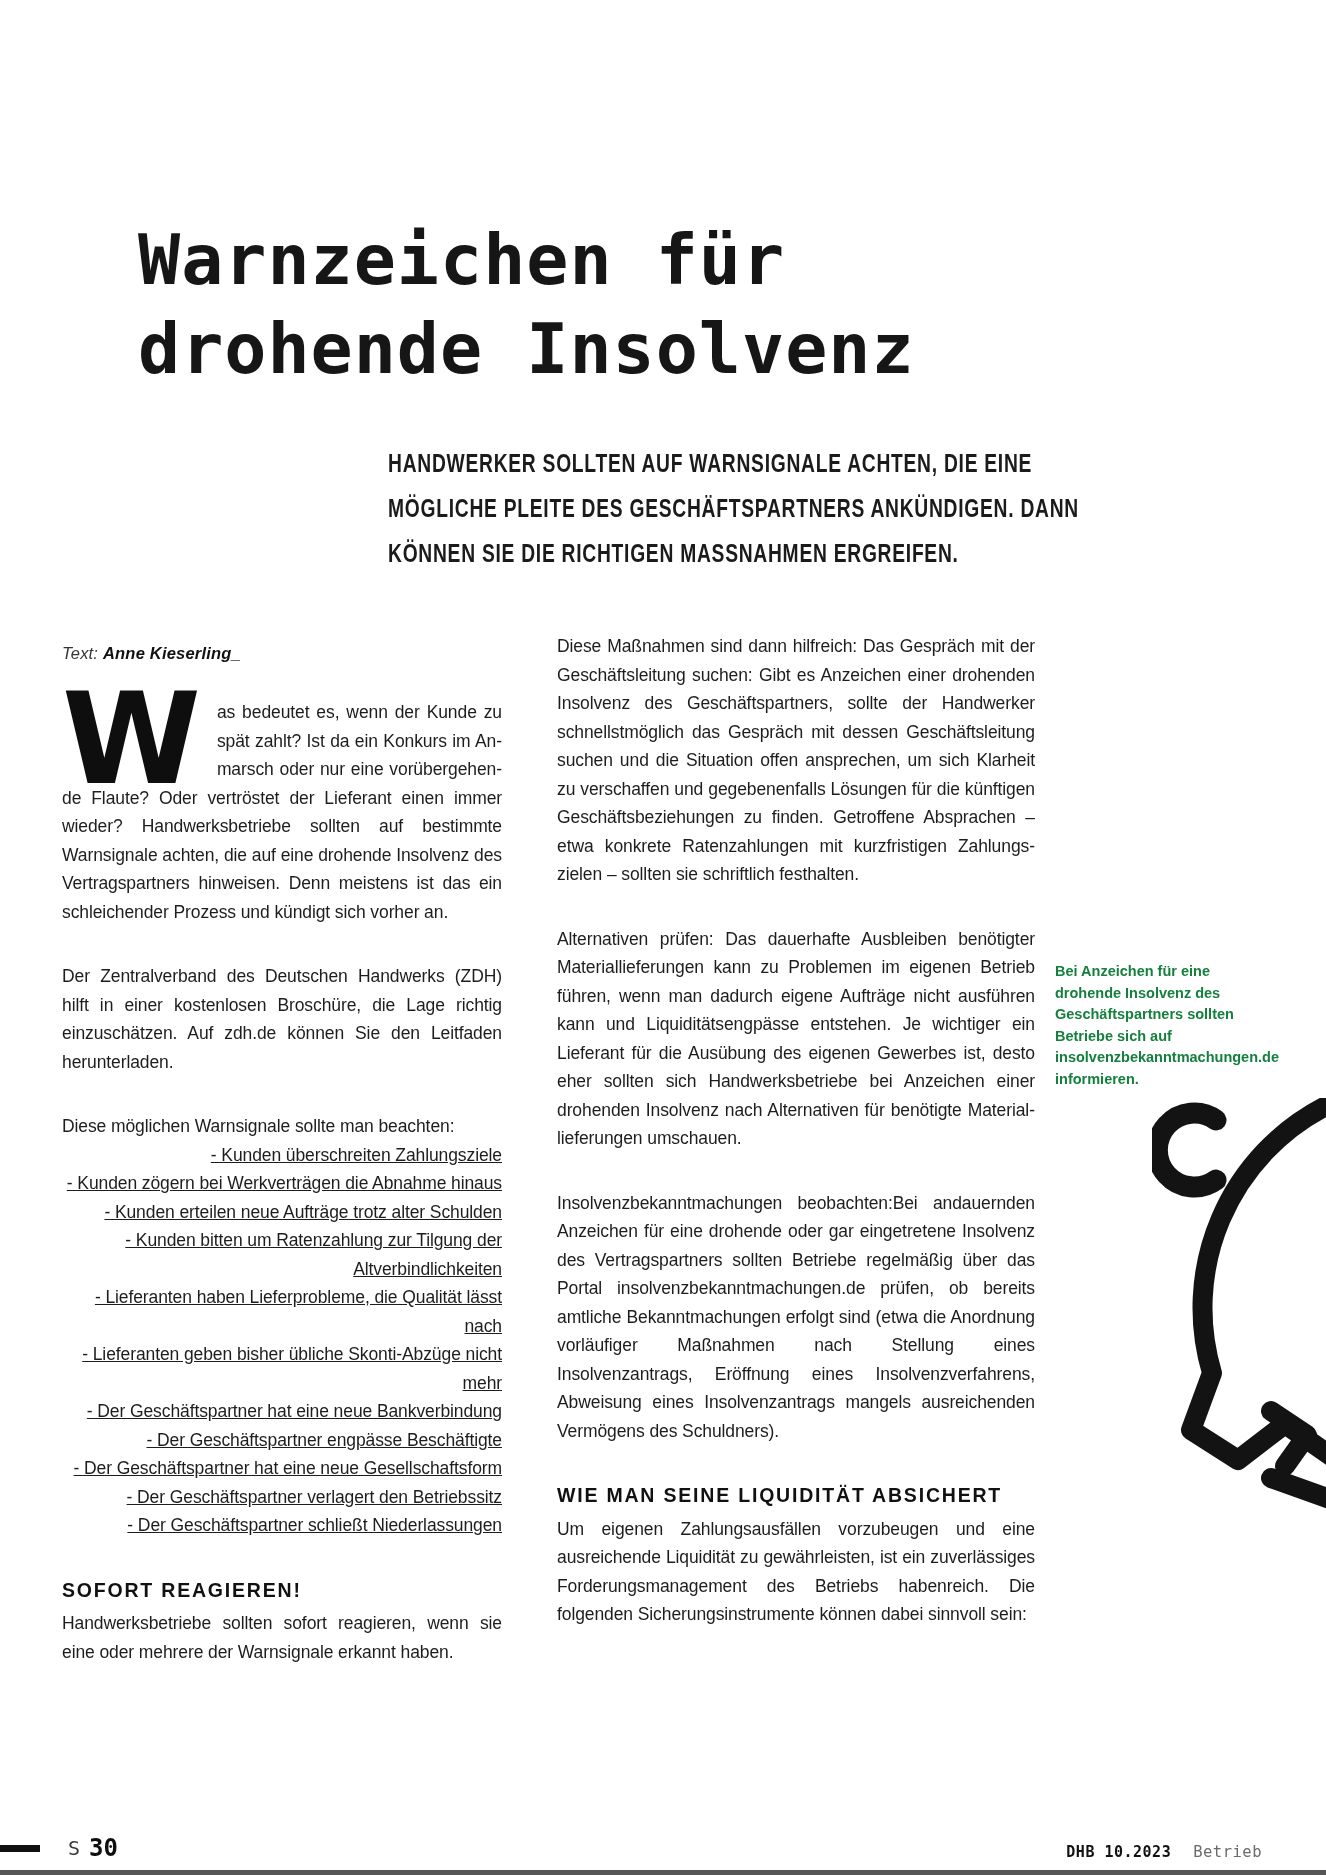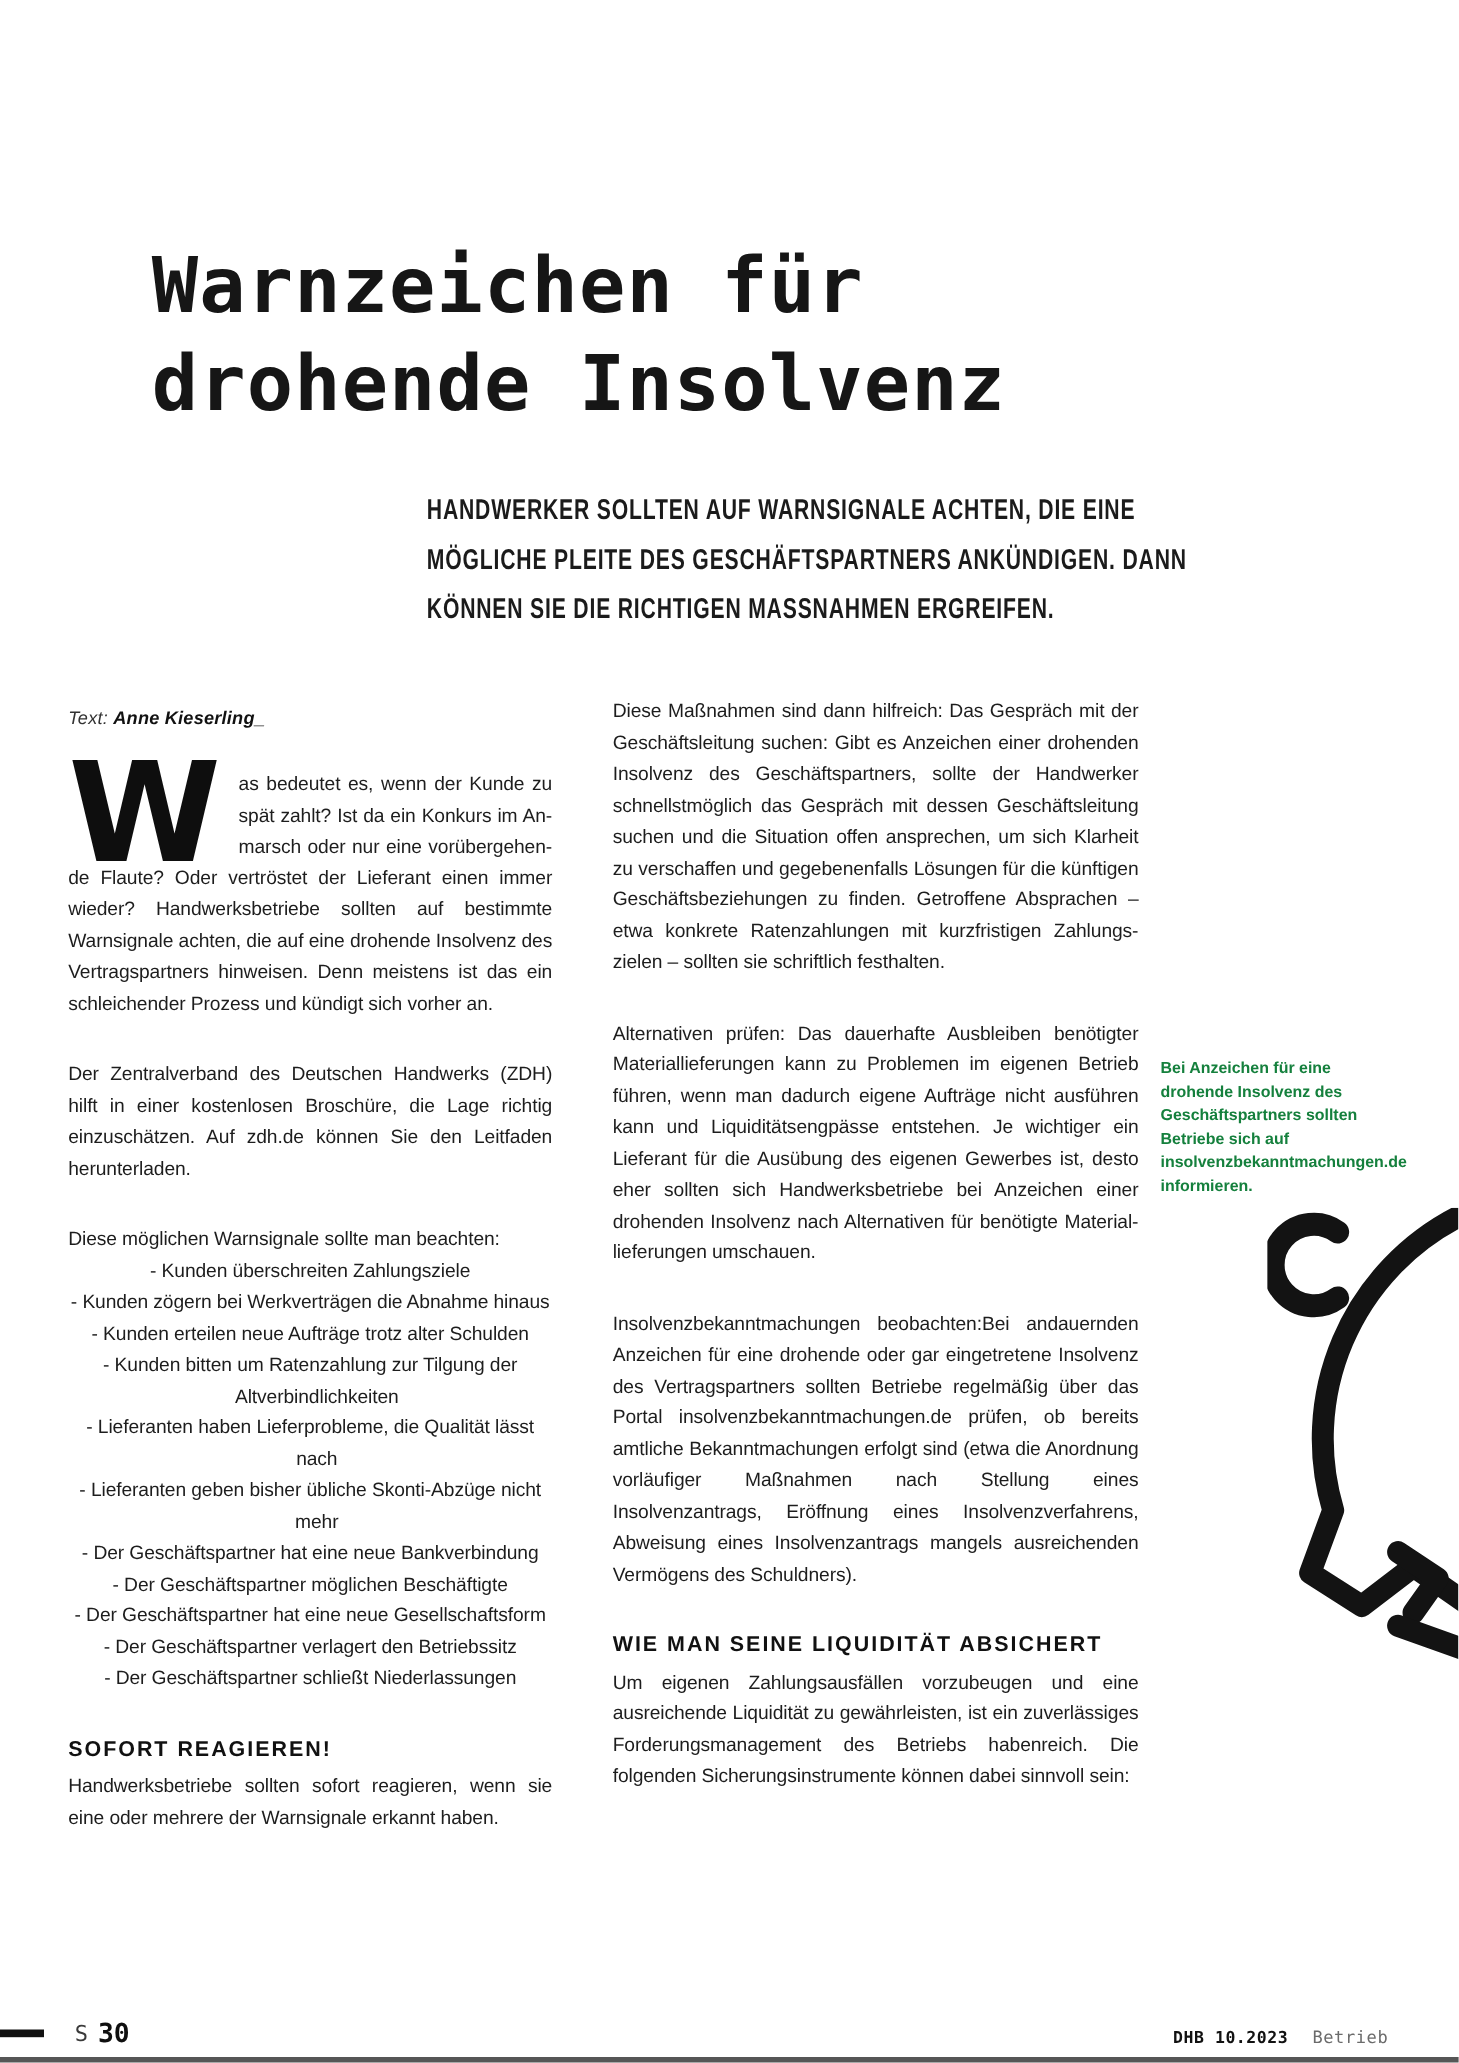--- a/index.html
+++ b/index.html
@@ -35,21 +35,21 @@
   .byline .label  { font-weight:400; color:#333; }
   .byline .author { font-weight:700; color:#111; }
 
   
   .col { position:absolute; font-size:17.5px; line-height:28.5px; letter-spacing:-0.1px; color:#1d1d1d; }
   .col-left  { left:62px;  top:698px; width:440px; }
   .col-right { left:557px; top:632px; width:478px; }
   .col p { margin:0 0 36px; text-align:justify; }
   .col .intro { margin-bottom:0; }
   .list { margin:0 0 36px; }
-  .list p { margin:0; text-align:center; padding-left:12px; text-indent:-12px; }
+  .list p { margin:0; text-align:right; padding-left:12px; text-indent:-12px;text-decoration:underline; }
   .col-heading {
     font-weight:700; font-size:19.5px; letter-spacing:1.8px;
     margin:12px 0 5px; text-align:left; color:#111;
   }
   .dropcap {
     float:left; font-family:"DejaVu Sans", sans-serif;
     font-weight:800; font-size:126px; line-height:84px;
     margin:0 16px 0 0; color:#0e0e0e;
   }
 
@@ -114,21 +114,21 @@
     <p class="intro">Diese möglichen Warnsignale sollte man beachten:</p>
     <div class="list">
 
     <p>- Kunden überschreiten Zahlungsziele</p>
         <p>- Kunden zögern bei Werkverträgen die Abnahme hinaus</p>
         <p>- Kunden erteilen neue Aufträge trotz alter Schulden</p>
         <p>- Kunden bitten um Ratenzahlung zur Tilgung der Altverbindlichkeiten</p>
         <p>- Lieferanten haben Lieferprobleme, die Qualität lässt nach</p>
         <p>- Lieferanten geben bisher übliche Skonti-Abzüge nicht mehr</p>
         <p>- Der Geschäftspartner hat eine neue Bankverbindung</p>
-        <p>- Der Geschäftspartner möglichen Beschäftigte</p>
+        <p>- Der Geschäftspartner engpässe Beschäftigte</p>
         <p>- Der Geschäftspartner hat eine neue Gesellschaftsform</p>
         <p>- Der Geschäftspartner verlagert den Betriebssitz</p>
         <p>- Der Geschäftspartner schließt Niederlassungen</p>
       </div>
     <h2 class="col-heading">SOFORT REAGIEREN!</h2>
     <p>Handwerksbetriebe sollten sofort reagieren, wenn sie eine oder mehrere der Warnsignale erkannt haben.</p>
   </div>
 
   <div class="col col-right">
     <p>Diese Maßnahmen sind dann hilfreich: Das Gespräch mit der Geschäftsleitung suchen: Gibt es Anzeichen einer drohenden Insolvenz des Geschäftspartners, sollte der Handwerker schnellstmöglich das Gespräch mit dessen Geschäftsleitung suchen und die Situation offen ansprechen, um sich Klarheit zu verschaffen und gegebenenfalls Lösungen für die künftigen Geschäfts­beziehungen zu finden. Getroffene Absprachen – etwa konkrete Ratenzahlungen mit kurzfristigen Zahlungs­zielen – sollten sie schriftlich festhalten.</p>

